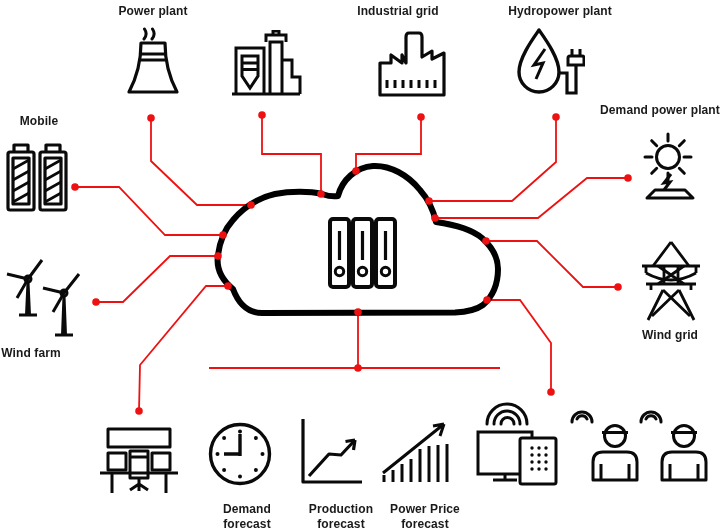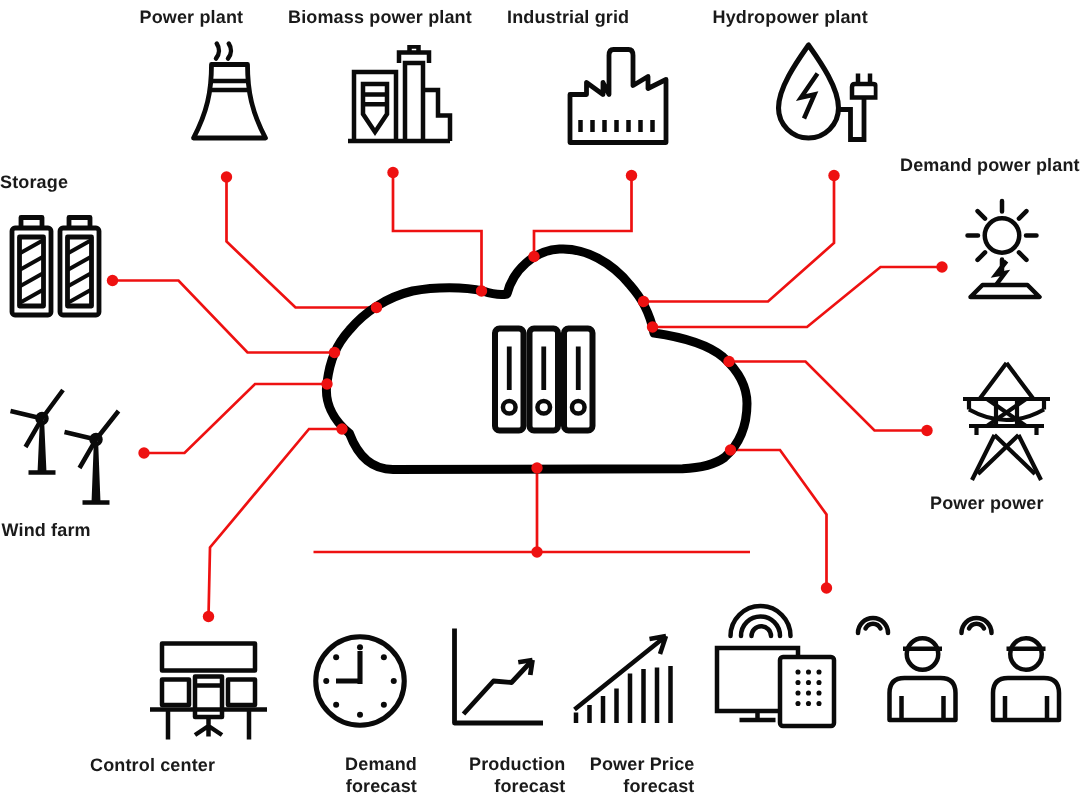--- a/index.html
+++ b/index.html
@@ -13,22 +13,22 @@
     position:relative;width:720px;height:532px;background:var(--bg);
     font-family:"Liberation Sans","DejaVu Sans",sans-serif;overflow:hidden;
   }
   .wires{position:absolute;left:0;top:0;z-index:1;}
   .node-icon{position:absolute;z-index:2;color:var(--ink);}
   .lbl{
     position:absolute;z-index:3;color:var(--text);
     font-size:12px;font-weight:600;line-height:1.25;letter-spacing:.1px;
     white-space:normal;
   }
-  .lbl.c{text-align:left;}
-  .lbl.l{text-align:right;}
+  .lbl.c{text-align:center;}
+  .lbl.l{text-align:center;}
   svg{display:block;}
 </style>
 </head>
 <body>
 
 <div class="stage">
 
   <svg class="wires" width="720" height="532" viewBox="0 0 720 532">
     <g stroke="var(--red)" stroke-width="1.8" fill="none">
       <polyline points="151,118 151,161 197,205 251,205"></polyline>
@@ -232,25 +232,23 @@
     <path d="M27,74 V56 Q27,46 37,46 H61 Q71,46 71,56 V74 Z" stroke-linejoin="round"></path>
     <path d="M35,74 V58 M63,74 V58"></path>
     <path d="M75,16 A10,10 0 0 1 95,16 M80,13 A5.5,5.5 0 0 1 90,13" stroke-linecap="round"></path>
     <circle cx="118" cy="30" r="10.5"></circle>
     <path d="M105,26.5 H131"></path>
     <path d="M96,74 V56 Q96,46 106,46 H130 Q140,46 140,56 V74 Z" stroke-linejoin="round"></path>
     <path d="M104,74 V58 M132,74 V58"></path>
   </svg>
 
   <div class="lbl c" style="left:93px;top:4px;width:120px">Power plant</div>
-  <div class="lbl c" style="left:192px;top:4px;width:140px">Biomass power plant</div>
   <div class="lbl c" style="left:338px;top:4px;width:120px">Industrial grid</div>
-  <div class="lbl c" style="left:475px;top:4px;width:140px">Hydropower plant</div>
-  <div class="lbl c" style="left:0px;top:114px;width:78px">Storage</div>
+  <div class="lbl c" style="left:490px;top:4px;width:140px">Hydropower plant</div>
+  <div class="lbl c" style="left:0px;top:114px;width:78px">Mobile</div>
   <div class="lbl c" style="left:600px;top:103px;width:120px">Demand power plant</div>
   <div class="lbl c" style="left:1px;top:346px;width:60px">Wind farm</div>
-  <div class="lbl c" style="left:620px;top:328px;width:100px">Power power</div>
-  <div class="lbl c" style="left:60px;top:503px;width:120px">Control center</div>
+  <div class="lbl c" style="left:620px;top:328px;width:100px">Wind grid</div>
   <div class="lbl l" style="left:216px;top:502px;width:62px">Demand forecast</div>
   <div class="lbl l" style="left:387px;top:502px;width:76px">Power Price forecast</div>
   <div class="lbl l" style="left:305px;top:502px;width:72px">Production forecast</div>
 
 </div>
 
 </body></html>

